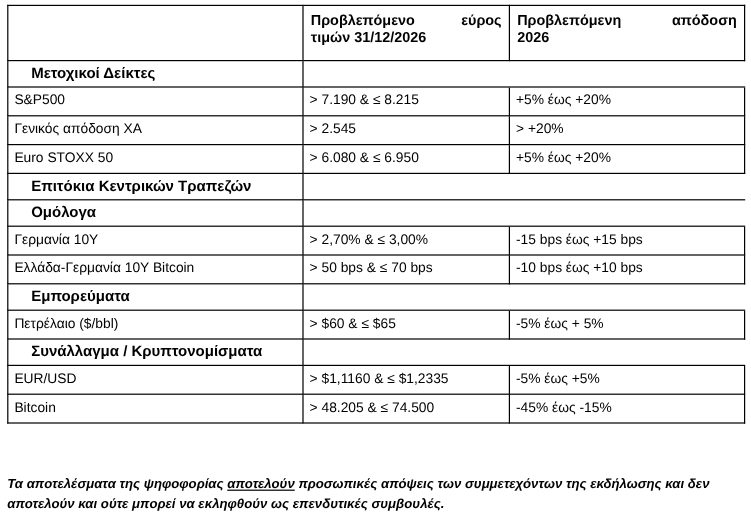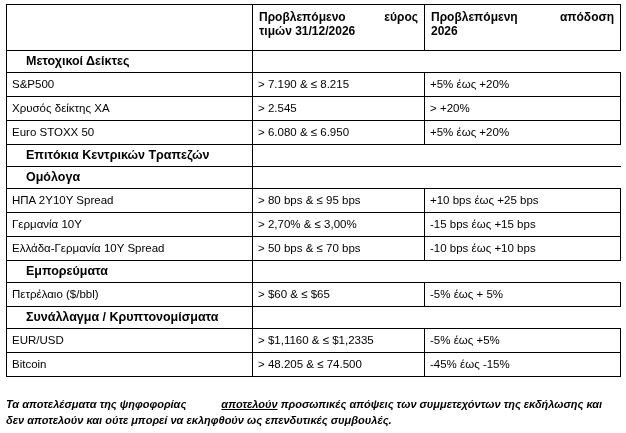--- a/index.html
+++ b/index.html
@@ -82,21 +82,21 @@
     position: absolute;
     left: 6px;
     right: 6px;
     bottom: 4px;
     font-size: 11px;
     font-style: italic;
     font-weight: bold;
     line-height: 1.45;
     color: #000000;
   }
-  .footnote .ul { text-decoration: underline; margin-left: 32px; }
+  .footnote .ul { text-decoration: underline; }
 </style>
 </head>
 <body>
 
 <div class="sheet">
   <table class="fc">
     <colgroup>
       <col class="c1">
         <col class="c2">
         <col class="c3">
@@ -118,21 +118,21 @@
         <td class="sec-label">Μετοχικοί Δείκτες</td>
         <td class="empty"></td>
         <td class="empty"></td>
       </tr>
       <tr class="data">
         <td>S&amp;P500</td>
         <td>&gt; 7.190  &amp;  ≤ 8.215</td>
         <td>+5% έως +20%</td>
       </tr>
       <tr class="data">
-        <td>Χρυσός δείκτης ΧΑ</td>
+        <td>Γενικός απόδοση ΧΑ</td>
         <td>&gt; 2.545</td>
         <td>&gt; +20%</td>
       </tr>
       <tr class="data">
         <td>Euro STOXX 50</td>
         <td>&gt; 6.080  &amp;  ≤ 6.950</td>
         <td>+5% έως +20%</td>
       </tr>
 
       <tr class="section">
@@ -140,31 +140,26 @@
         <td class="empty"></td>
         <td class="empty"></td>
       </tr>
 
       <tr class="section">
         <td class="sec-label">Ομόλογα</td>
         <td class="empty"></td>
         <td class="empty"></td>
       </tr>
       <tr class="data">
-        <td>ΗΠΑ 2Y10Y Spread</td>
-        <td>&gt; 80 bps  &amp;  ≤ 95 bps</td>
-        <td>+10 bps έως +25 bps</td>
-      </tr>
-      <tr class="data">
         <td>Γερμανία 10Y</td>
         <td>&gt; 2,70%  &amp;  ≤ 3,00%</td>
         <td>-15 bps έως +15 bps</td>
       </tr>
       <tr class="data">
-        <td>Ελλάδα-Γερμανία 10Y Spread</td>
+        <td>Ελλάδα-Γερμανία 10Y Bitcoin</td>
         <td>&gt; 50 bps  &amp;  ≤ 70 bps</td>
         <td>-10 bps έως +10 bps</td>
       </tr>
 
       <tr class="section">
         <td class="sec-label">Εμπορεύματα</td>
         <td class="empty"></td>
         <td class="empty"></td>
       </tr>
       <tr class="data">

